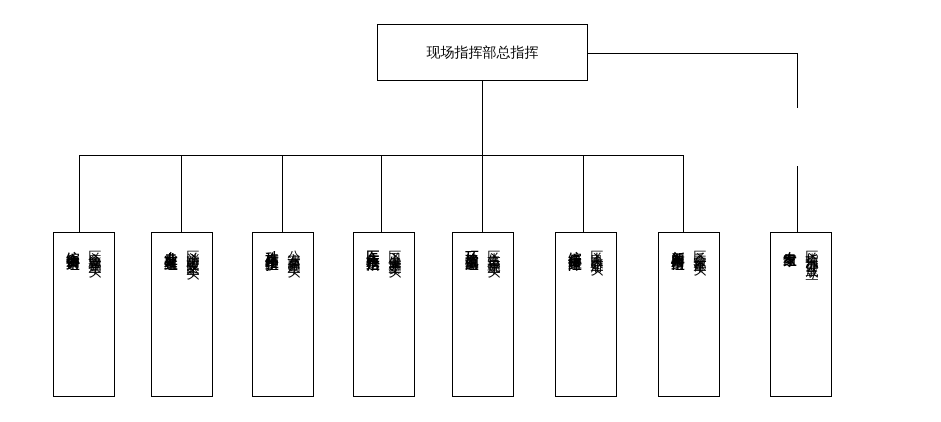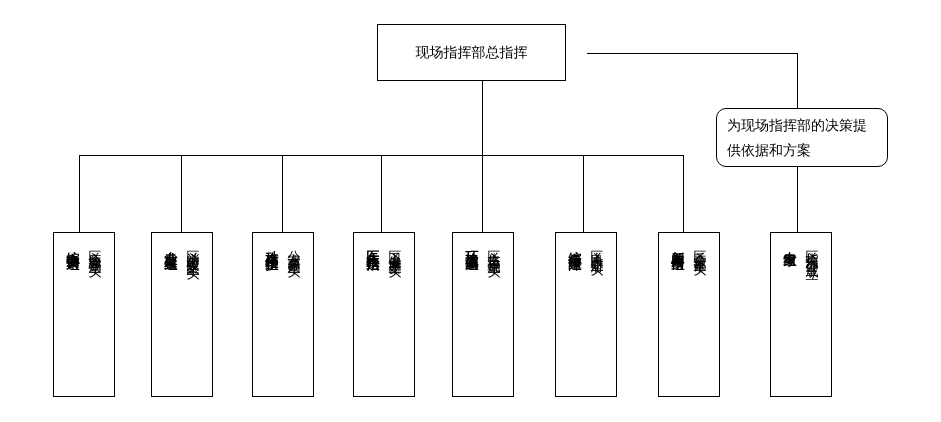--- a/index.html
+++ b/index.html
@@ -12,21 +12,21 @@
     color: #000000;
     overflow: hidden;
   }
   .box {
     position: absolute;
     border: 1px solid #000000;
     background: #ffffff;
     box-sizing: border-box;
   }
   .commander {
-    left: 377px; top: 24px; width: 189px; height: 57px;
+    left: 377px; top: 24px; width: 211px; height: 57px;
     display: flex; flex-direction: column;
     justify-content: center; align-items: center;
     font-size: 14px; line-height: 22px;
     text-align: center; white-space: nowrap;
   }
   .note {
     left: 716px; top: 108px; width: 172px; height: 59px;
     border-radius: 10px;
     font-size: 14px; line-height: 25px;
     padding: 4px 10px;
@@ -54,23 +54,20 @@
 </style>
 </head>
 <body>
 
 <div class="canvas">
 
   <div class="box commander">
     <div>现场指挥部总指挥</div>
   </div>
 
-  <div class="box note">
-    <div>为现场指挥部的决策提供依据和方案</div>
-  </div>
 
   <div class="vline" style="left:482px; top:80px;  height:152px;"></div>
   <div class="hline" style="left:79px;  top:155px; width:605px;"></div>
   <div class="vline" style="left:79px;  top:155px; height:77px;"></div>
   <div class="vline" style="left:181px; top:155px; height:77px;"></div>
   <div class="vline" style="left:282px; top:155px; height:77px;"></div>
   <div class="vline" style="left:381px; top:155px; height:77px;"></div>
   <div class="vline" style="left:583px; top:155px; height:77px;"></div>
   <div class="vline" style="left:683px; top:155px; height:77px;"></div>
   <div class="hline" style="left:587px; top:53px;  width:211px;"></div>

